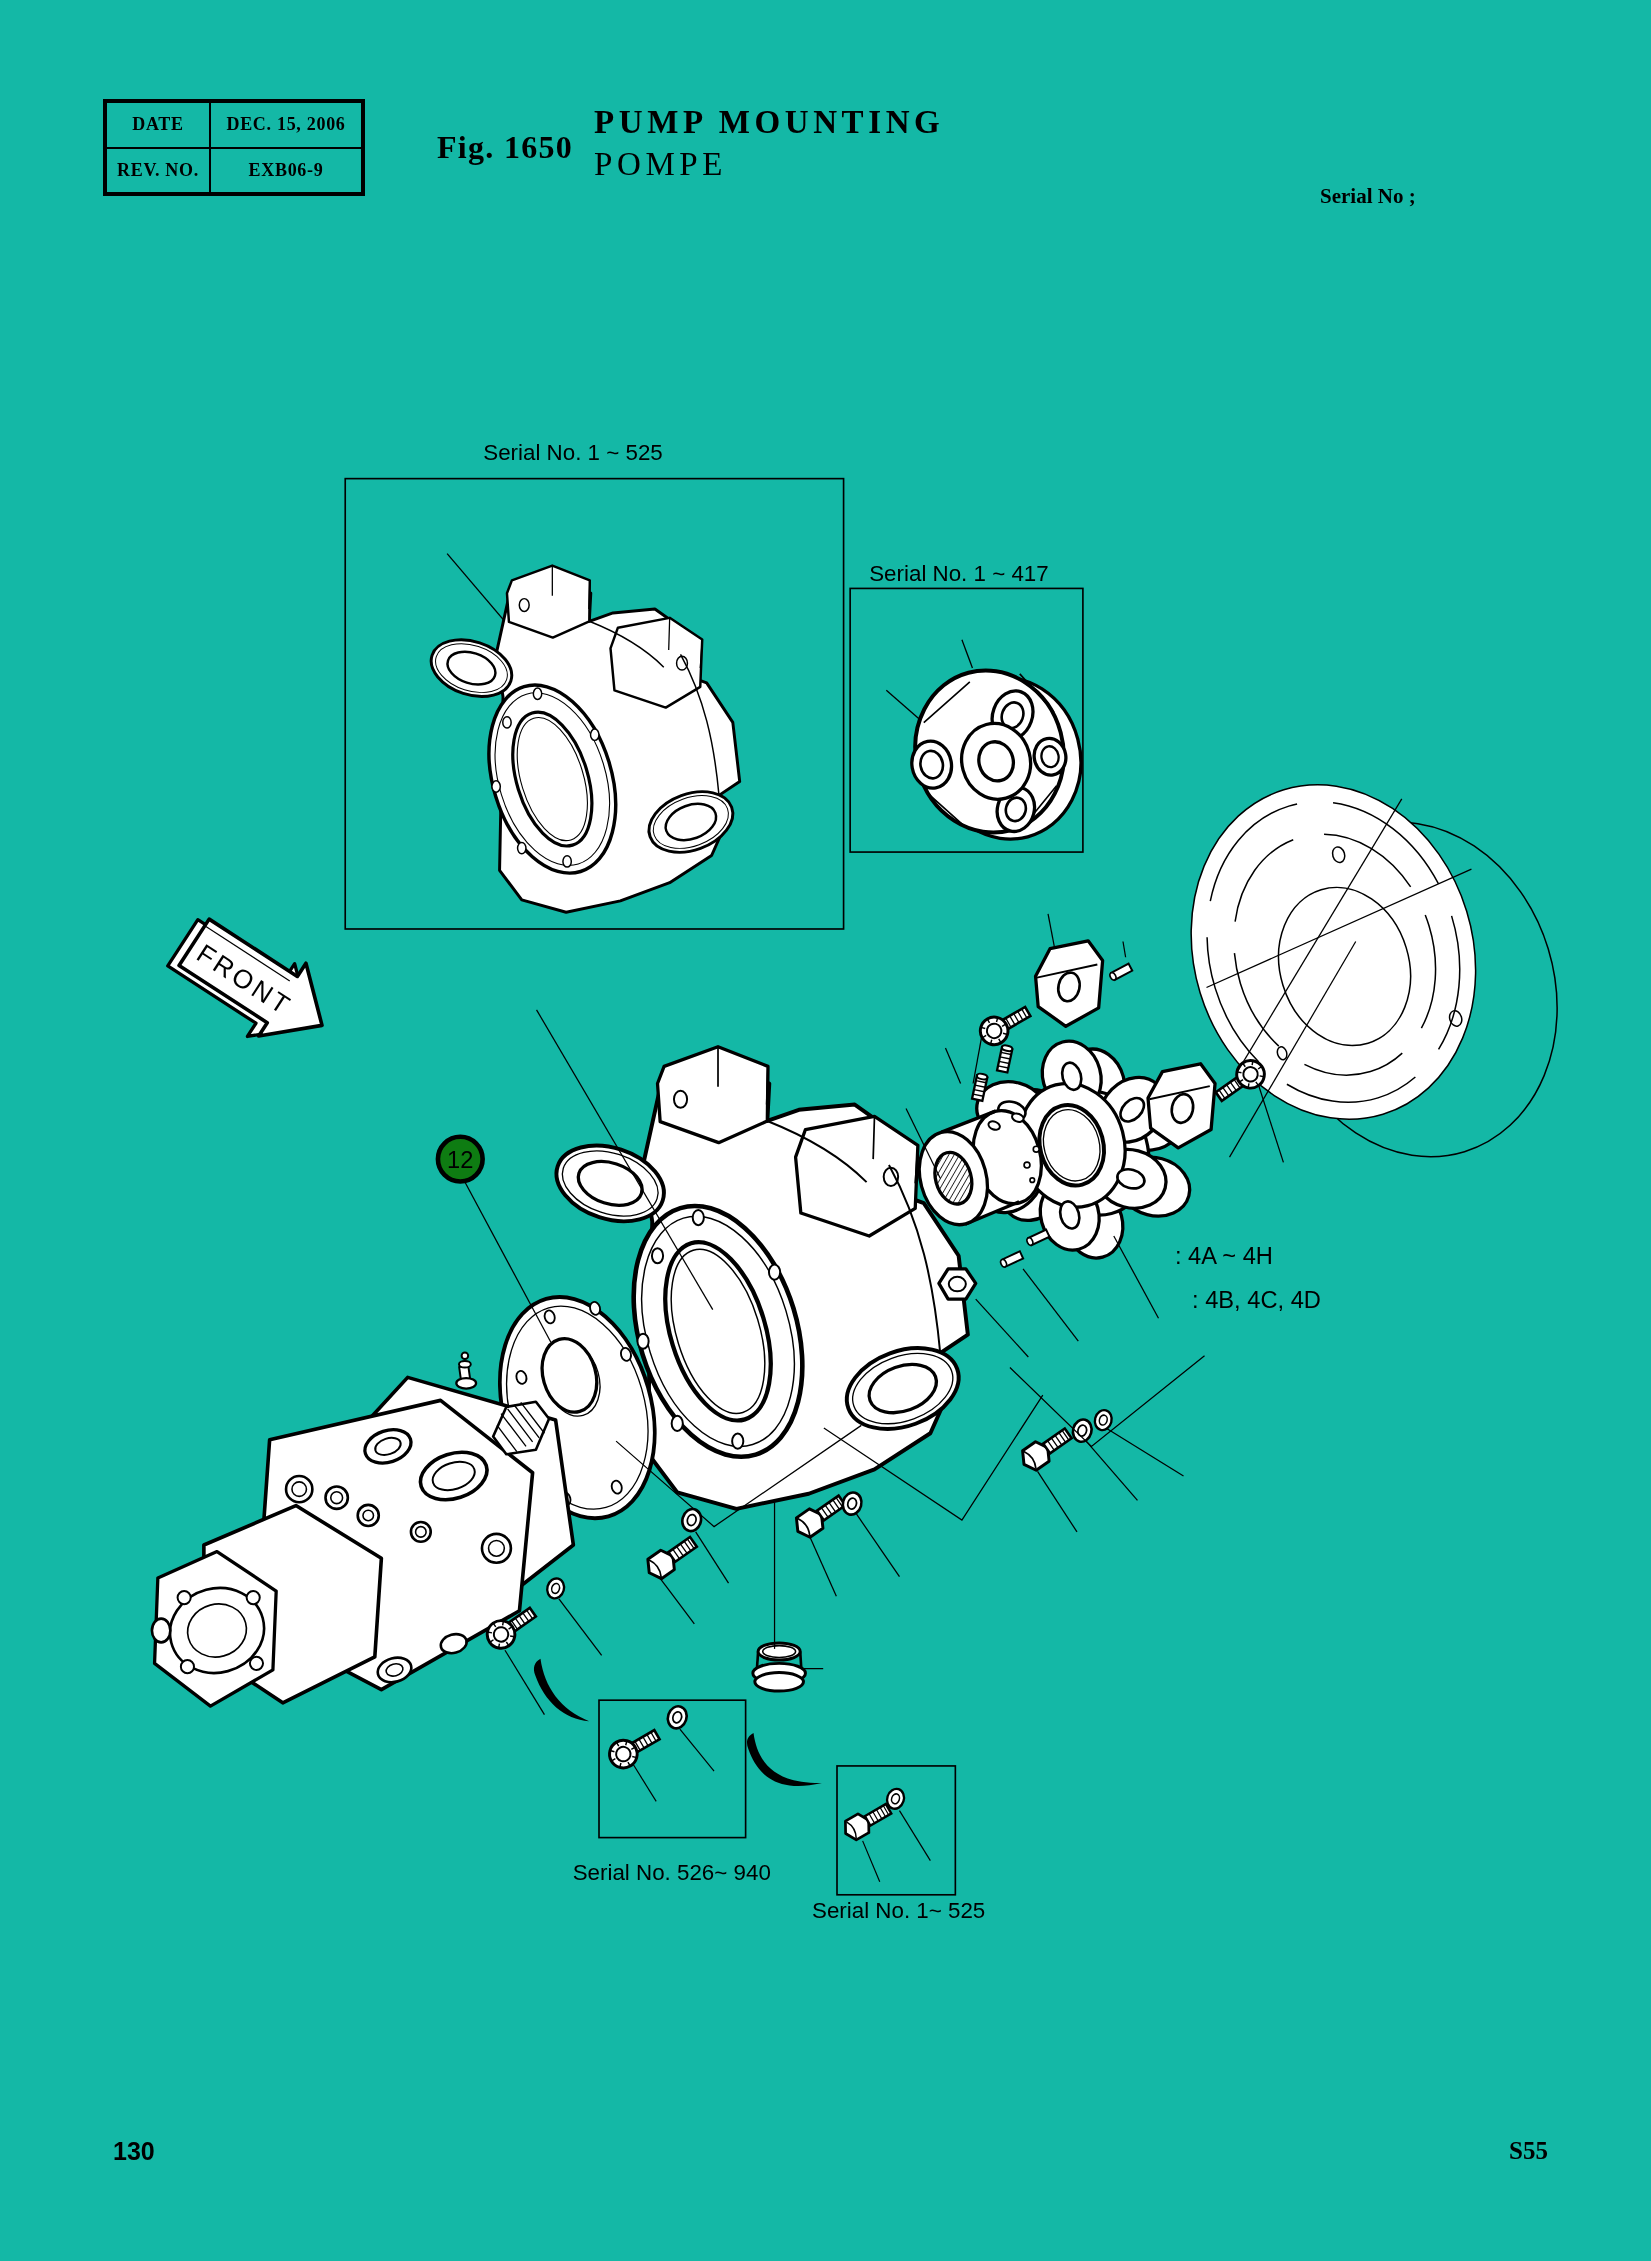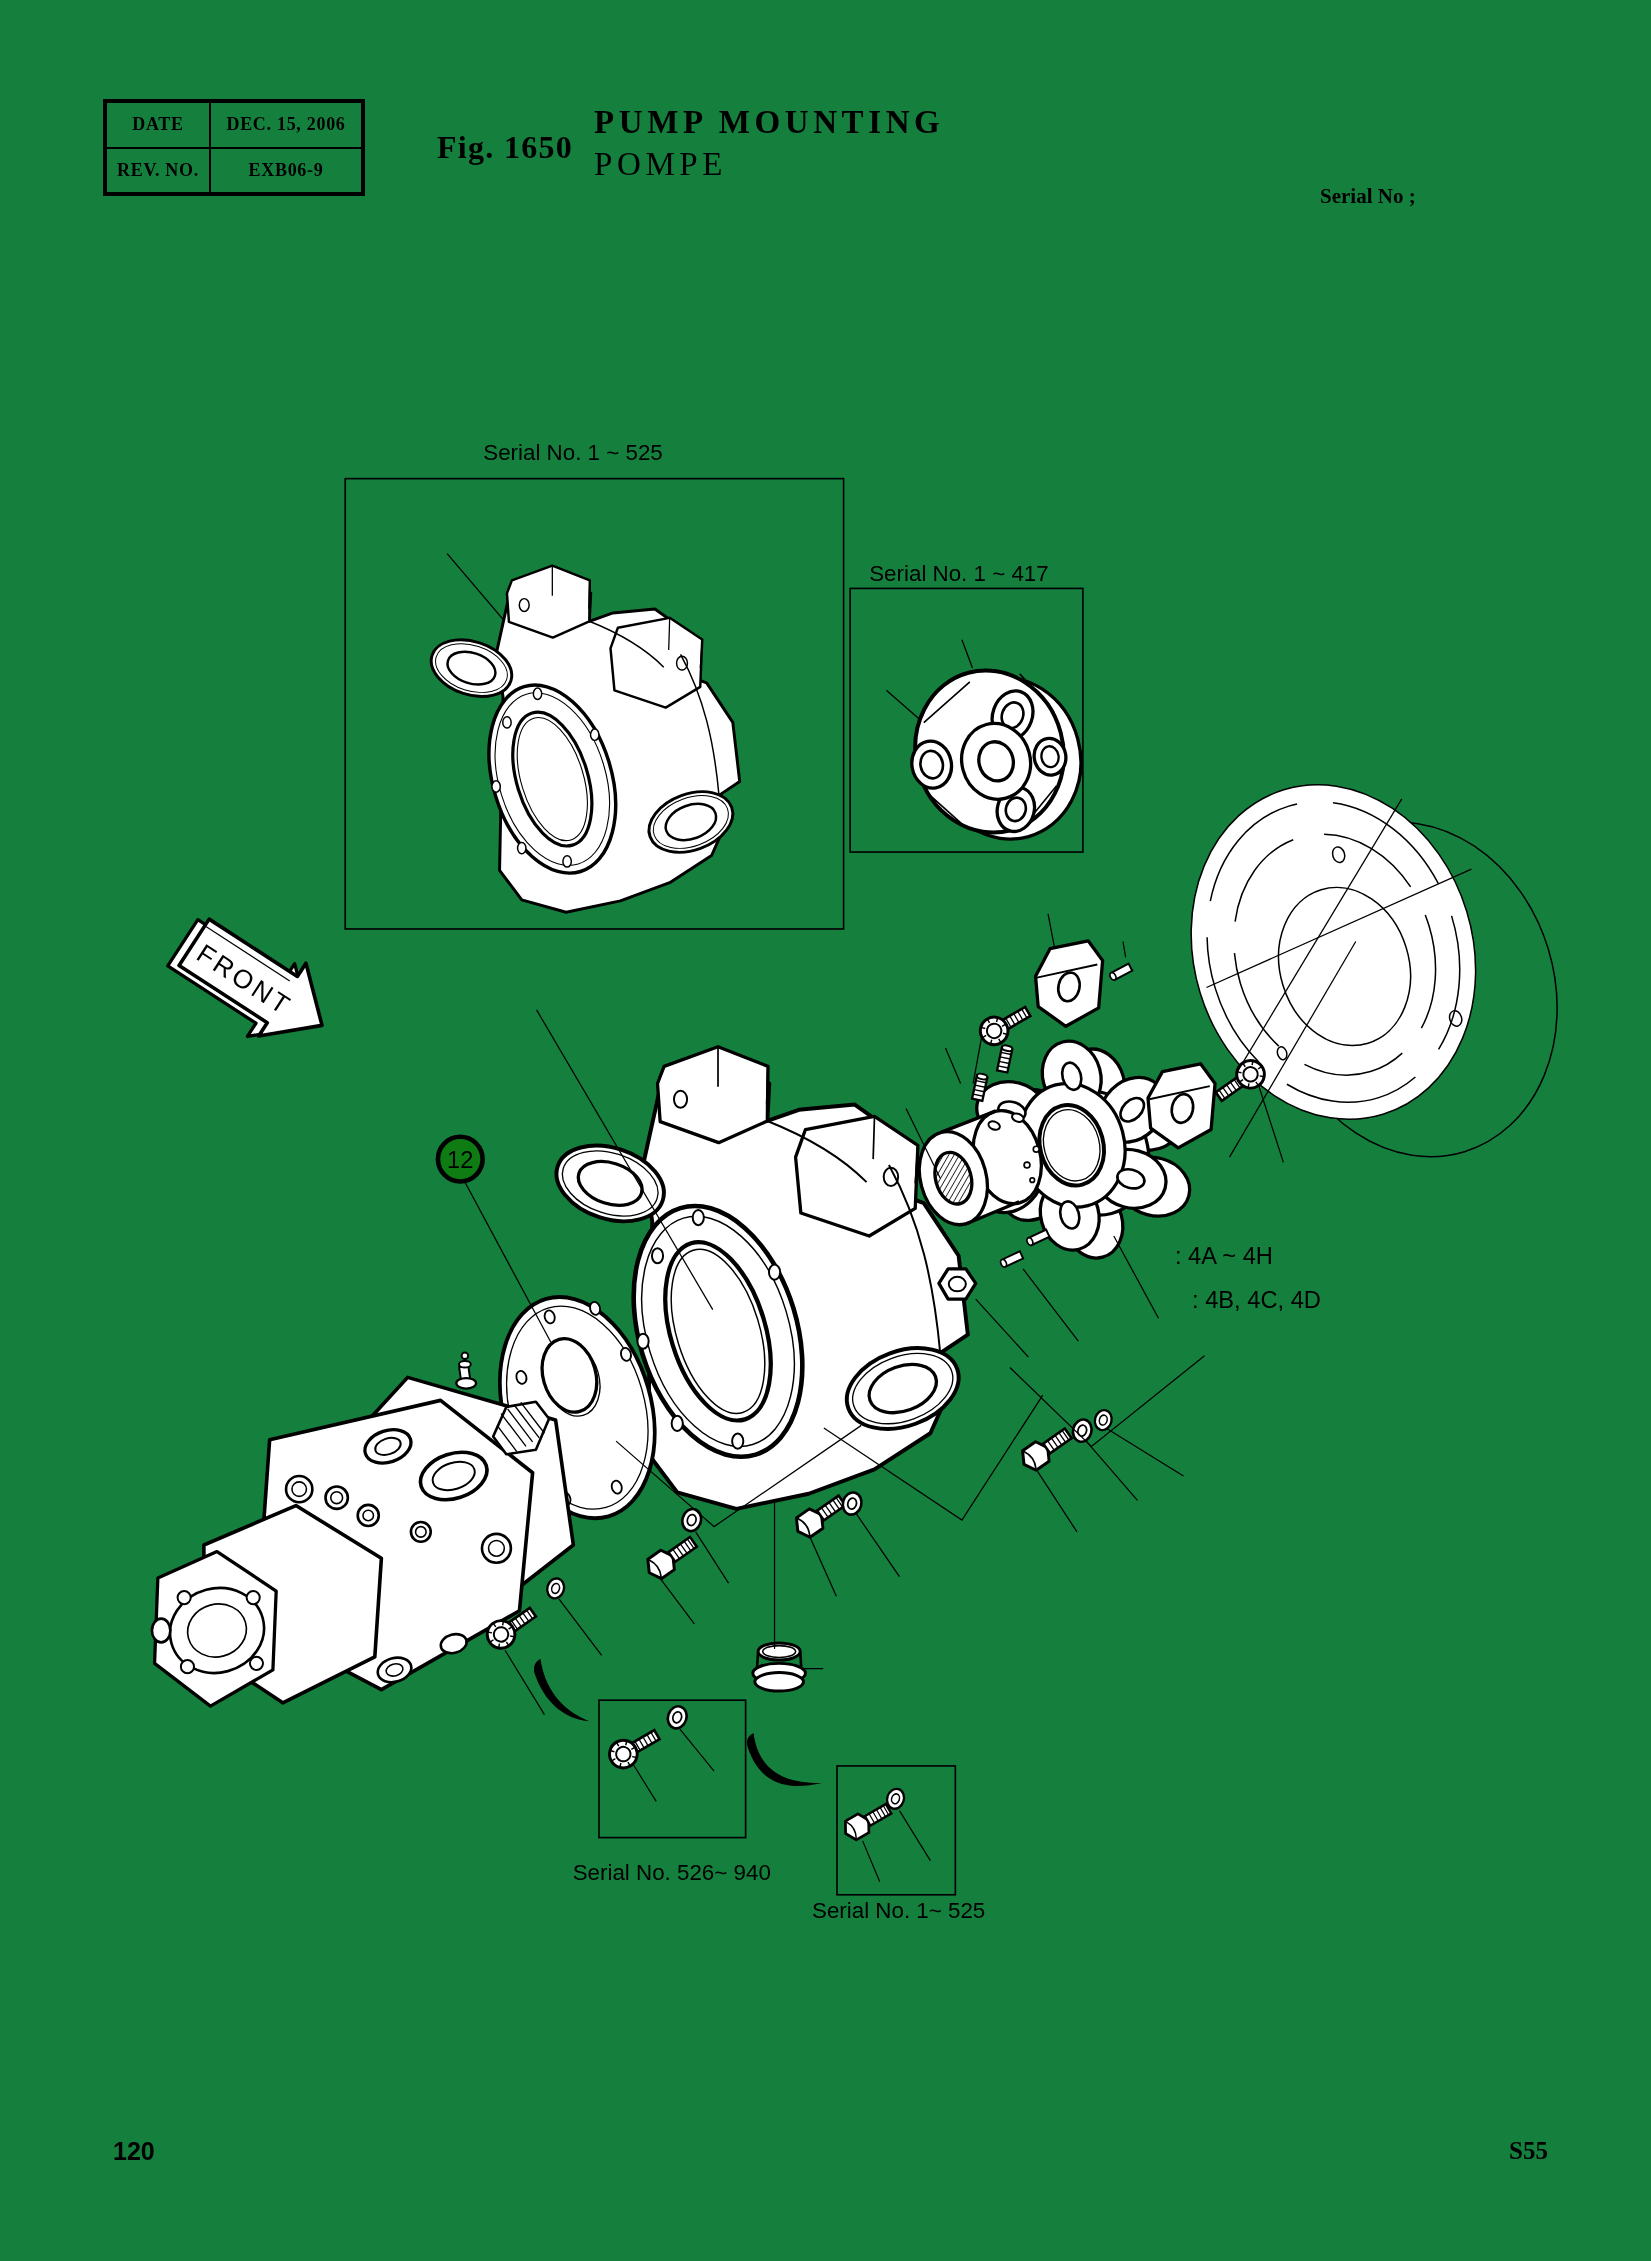--- a/index.html
+++ b/index.html
@@ -1,16 +1,16 @@
 <!DOCTYPE html>
 <html style="font-size:10.5px"><head>
 <meta charset="utf-8">
 <style>
   html,body{margin:0;padding:0;background:#888;}
-  .sheet{position:relative;width:1651px;height:2261px;background:#15803d;overflow:hidden;
+  .sheet{position:relative;width:1651px;height:2261px;background:#14b8a6;overflow:hidden;
          font-family:"Liberation Serif", serif;color:#000;}
   .abs{position:absolute;}
   
   .revtable{position:absolute;left:103px;top:99px;width:262px;height:97px;
             border:4.6px solid #000;border-collapse:collapse;}
   .revtable td{border:2px solid #000;text-align:center;vertical-align:middle;
                font-weight:bold;font-size:18px;letter-spacing:0.7px;}
   .revtable td.c1{width:100px;}
   .figlabel{left:437px;top:129px;font-size:32px;font-weight:bold;letter-spacing:1.3px;}
   .title1{left:594px;top:104px;font-size:33px;font-weight:bold;letter-spacing:4.6px;text-align:center;}
@@ -37,21 +37,21 @@
       <td>EXB06-9</td>
     </tr>
   </tbody>
     </table>
 
   <div class="abs figlabel">Fig. 1650</div>
   <div class="abs title1">PUMP MOUNTING</div>
   <div class="abs title2">POMPE</div>
   <div class="abs serialnote">Serial No ;</div>
 
-  <div class="abs pageno" style="left:113px;">120</div>
+  <div class="abs pageno" style="left:113px;">130</div>
   <div class="abs pageno" style="left:1509px;font-family:Liberation Serif, serif;">S55</div>
 
   <svg class="abs" style="left:0;top:0;" width="1651" height="2261" viewBox="0 0 2511 3439">
     <defs>
       <pattern id="hatch" patternUnits="userSpaceOnUse" width="7" height="7" patternTransform="rotate(45)">
         <rect width="7" height="7" fill="#fff"></rect>
         <line x1="0" y1="0" x2="0" y2="7" stroke="#000" stroke-width="2.4"></line>
       </pattern>
 
       <g id="hexbolt">

